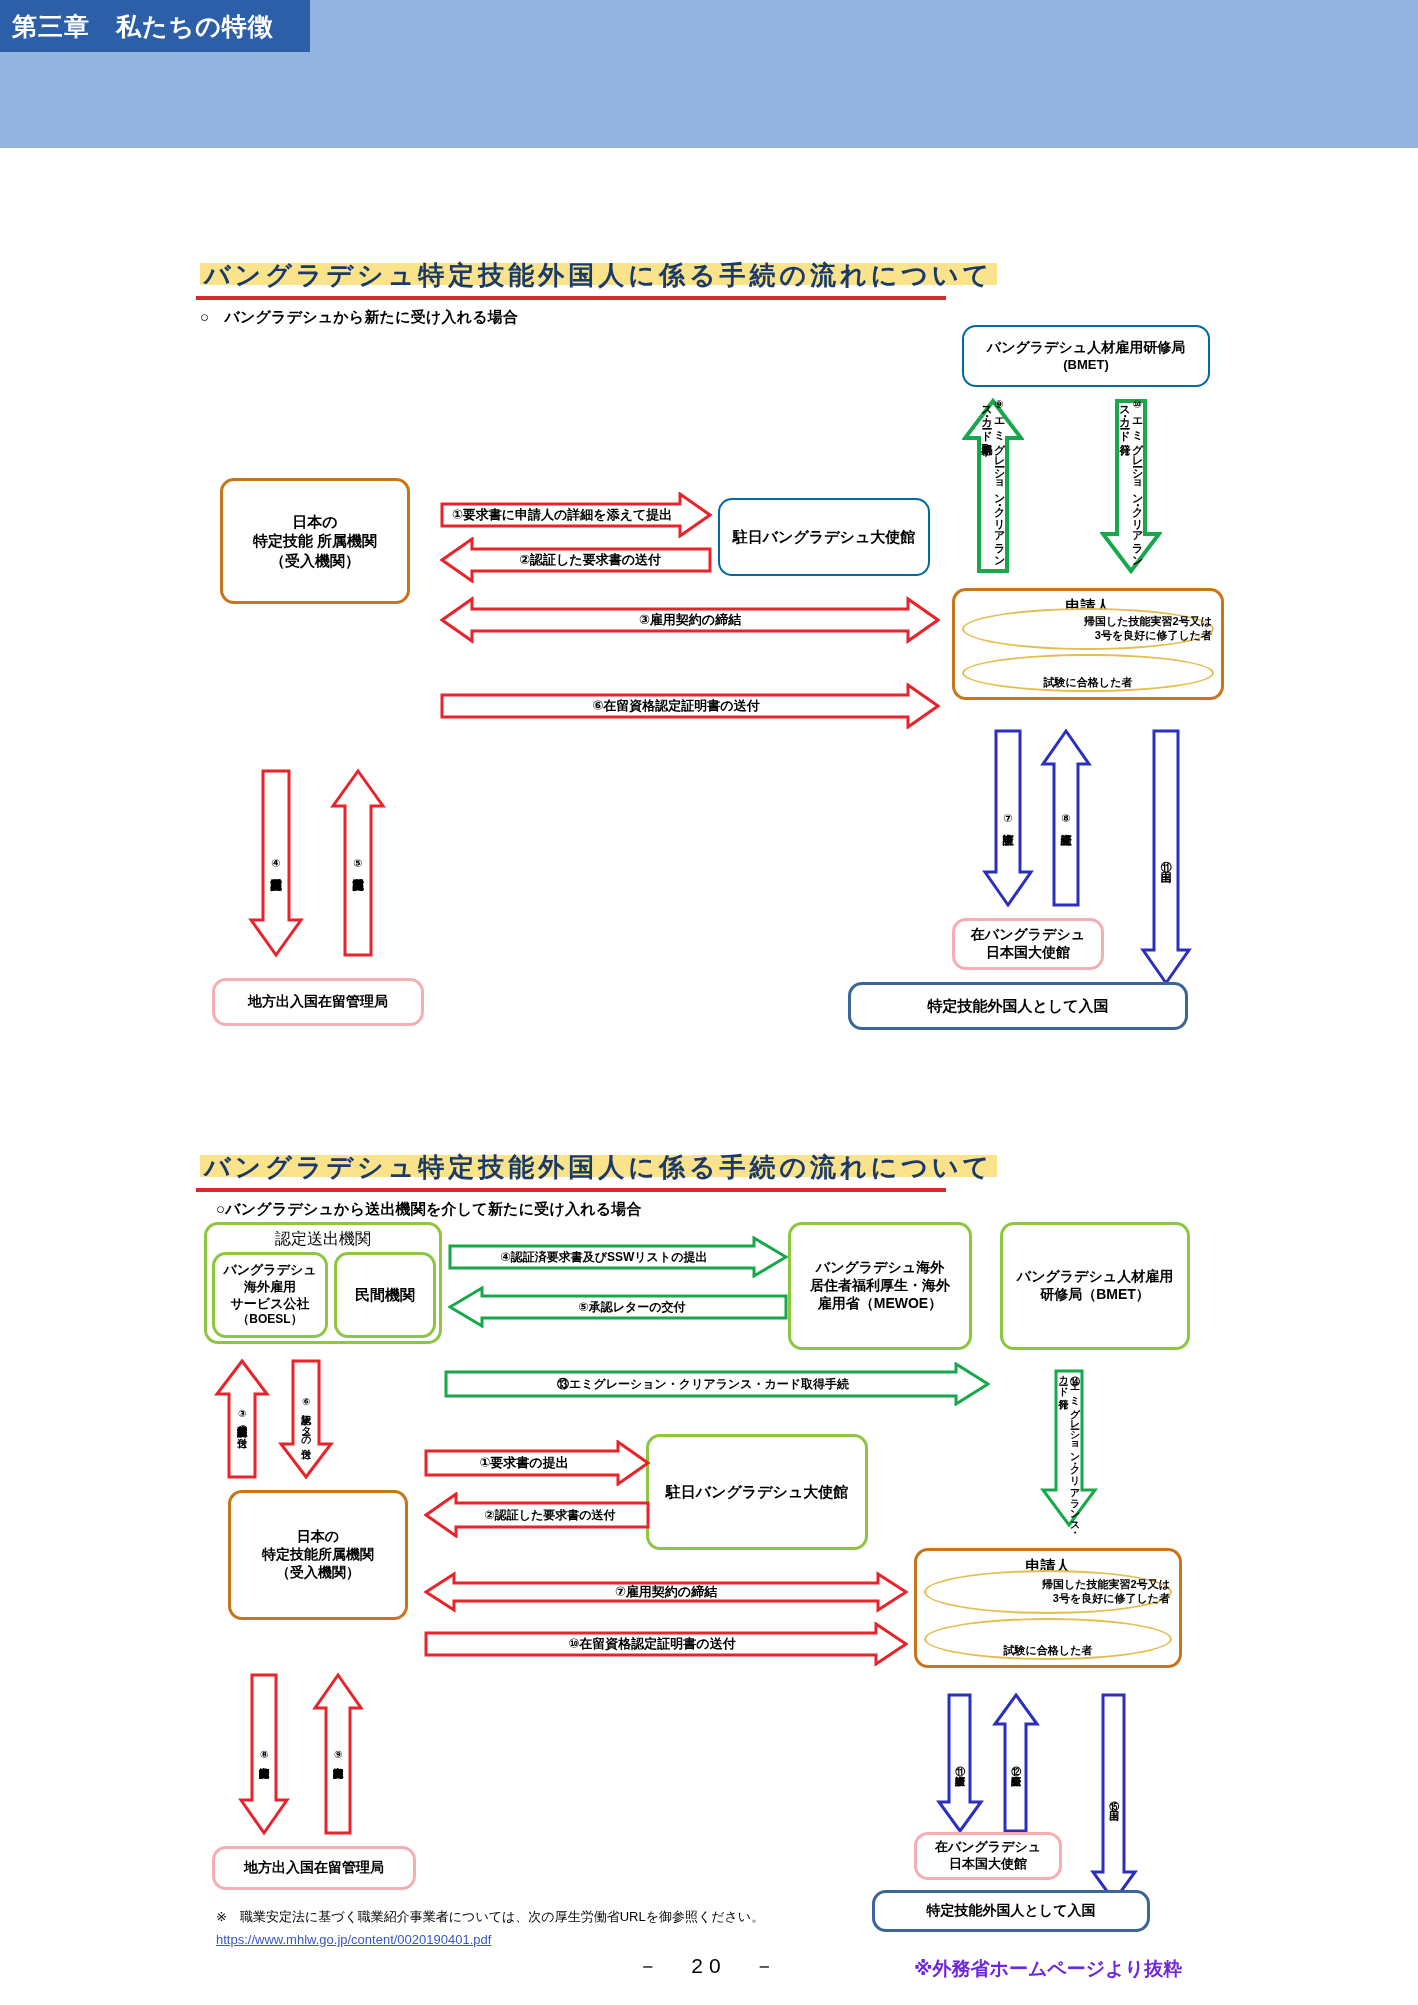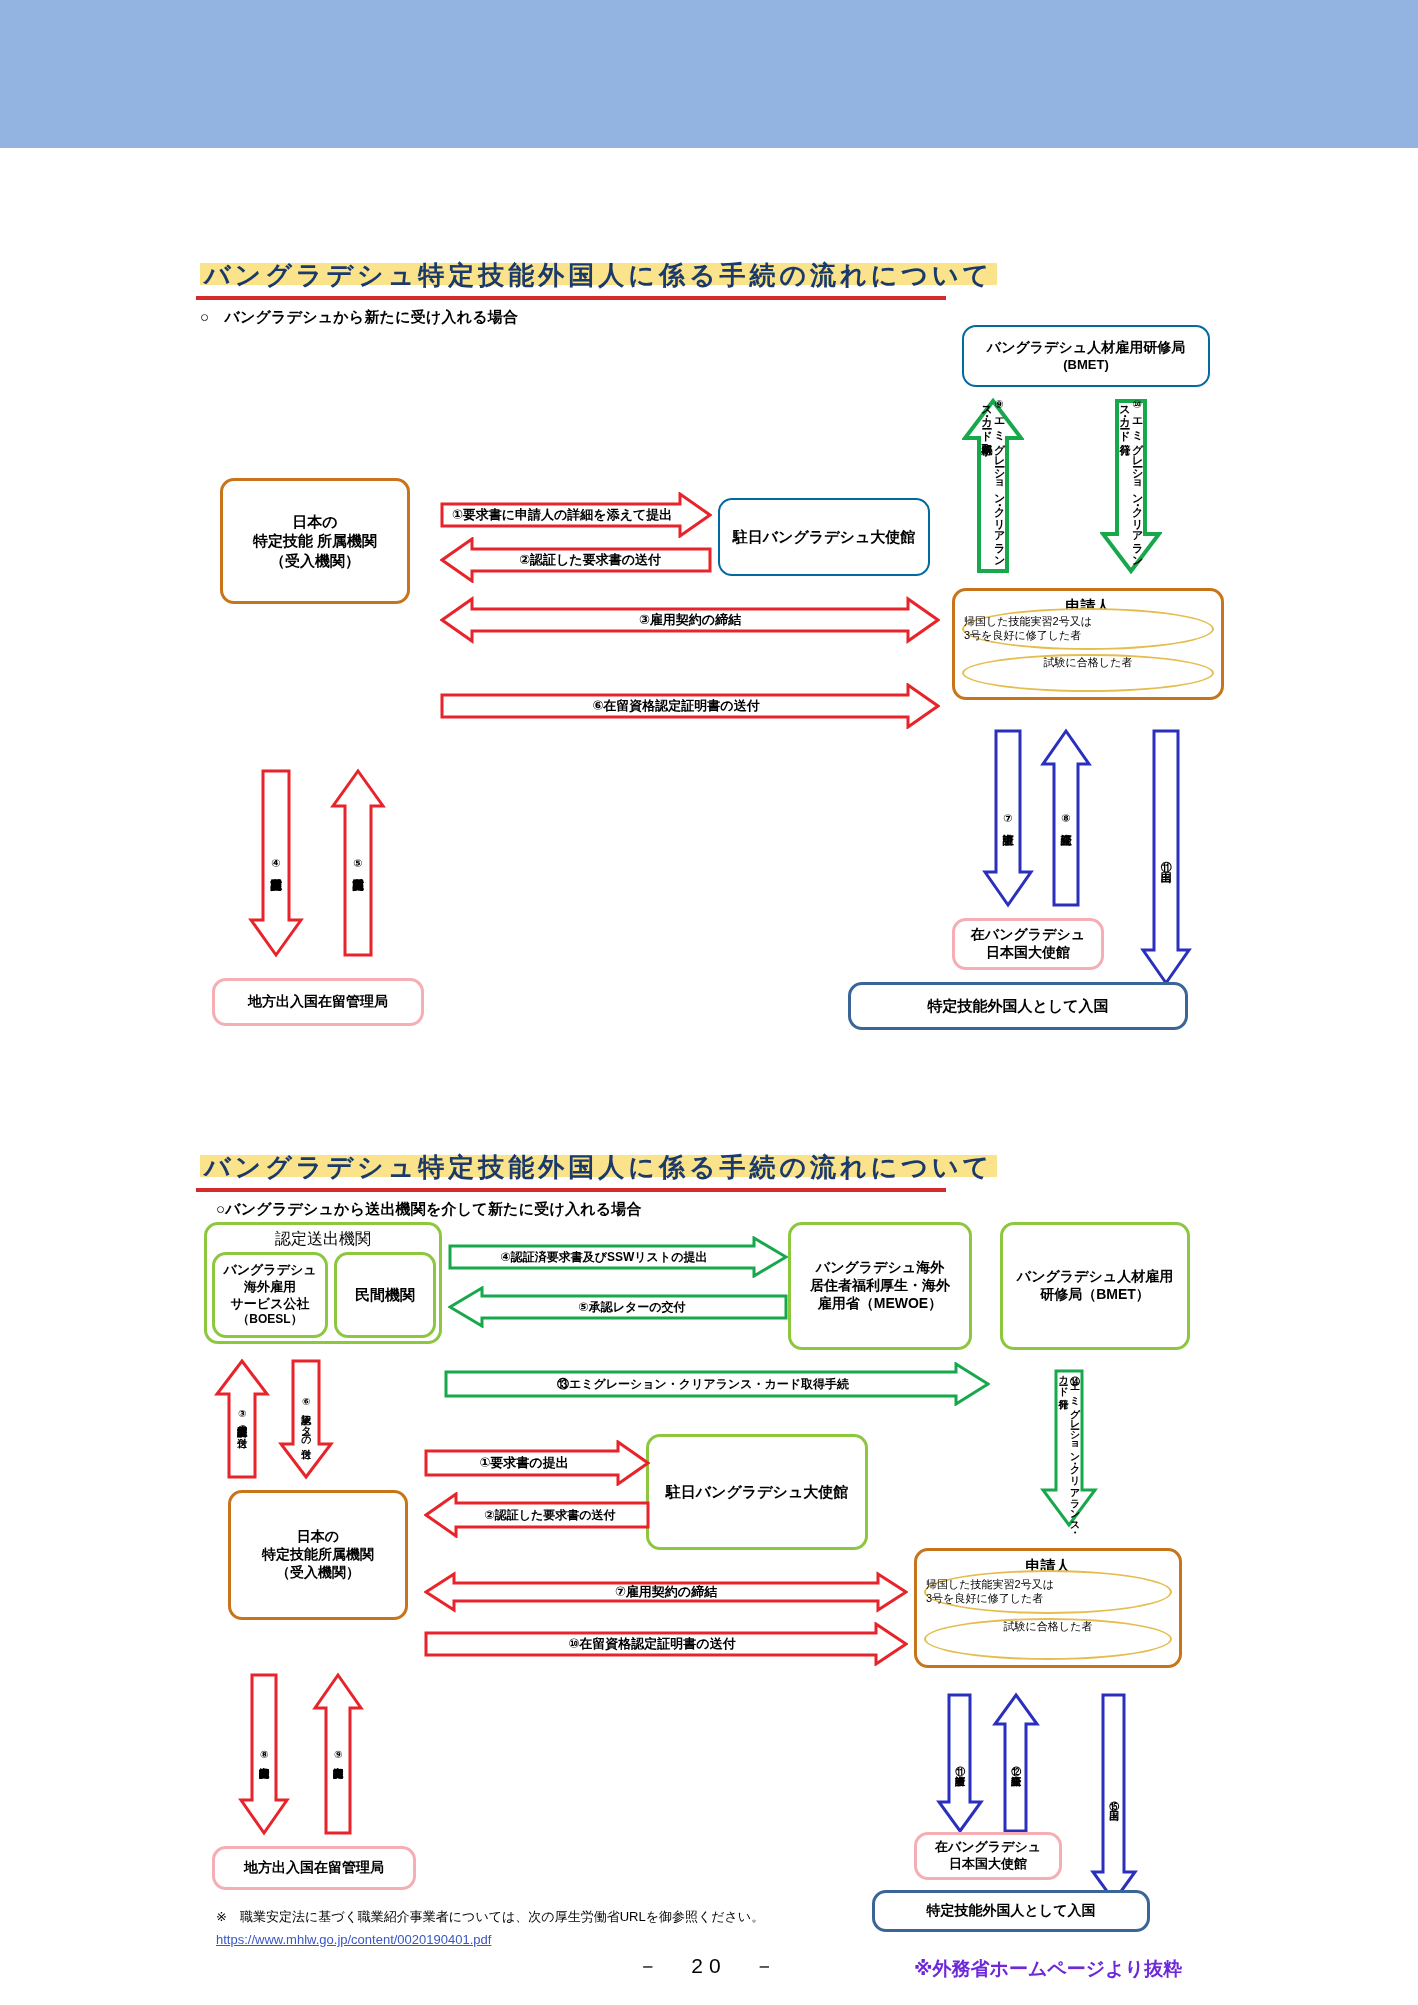--- a/index.html
+++ b/index.html
@@ -55,22 +55,22 @@
     line-height:1.28; padding:4px;
   }
   .box.green   { border:2px solid #0369a1; }
   .box.orange  { border:3px solid #c8741b; }
   .box.pink    { border:3px solid #f4aeb4; }
   .box.navy    { border:3px solid #3b6596; }
   .box.lgreen  { border:3px solid #8dc63f; }
 
   .ellipse{
     position:absolute; border:2px solid #e5bd4e; border-radius:50%;
-    background:#fff; display:flex; align-items:flex-start; justify-content:center;
-    text-align:center; font-weight:normal; color:#000; line-height:1.25;
+    background:#fff; display:flex; align-items:flex-end; justify-content:center;
+    text-align:center; font-weight:bold; color:#000; line-height:1.25;
   }
 
   
   .harrow{ position:absolute; }
   .harrow svg{ display:block; }
   .harrow .lbl{
     position:absolute; left:0; top:0; width:100%; height:100%;
     display:flex; align-items:center; justify-content:center;
     font-weight:bold; color:#000; pointer-events:none;
     text-align:center; line-height:1.2;
@@ -92,20 +92,21 @@
     font-size:21px; color:#000; letter-spacing:6px;
   }
   .src-note{
     position:absolute; font-size:19px; font-weight:bold; color:#6d28d9; white-space:nowrap;
   }
 </style>
 </head>
 <body>
 
 <div class="page-header">
+  <div class="chapter-tag">第三章　私たちの特徴</div>
   <div class="header-rule"></div>
 </div>
 
 <div>
 
   <div class="sec-title" style="left:200px; top:258px;">バングラデシュ特定技能外国人に係る手続の流れについて</div>
   <div class="sec-rule" style="left:196px; top:296px; width:750px;"></div>
   <div class="sec-sub" style="left:200px; top:308px;">○　バングラデシュから新たに受け入れる場合</div>
 
   <div class="box green" style="left:962px; top:325px; width:248px; height:62px; font-size:14px; flex-direction:column;">

